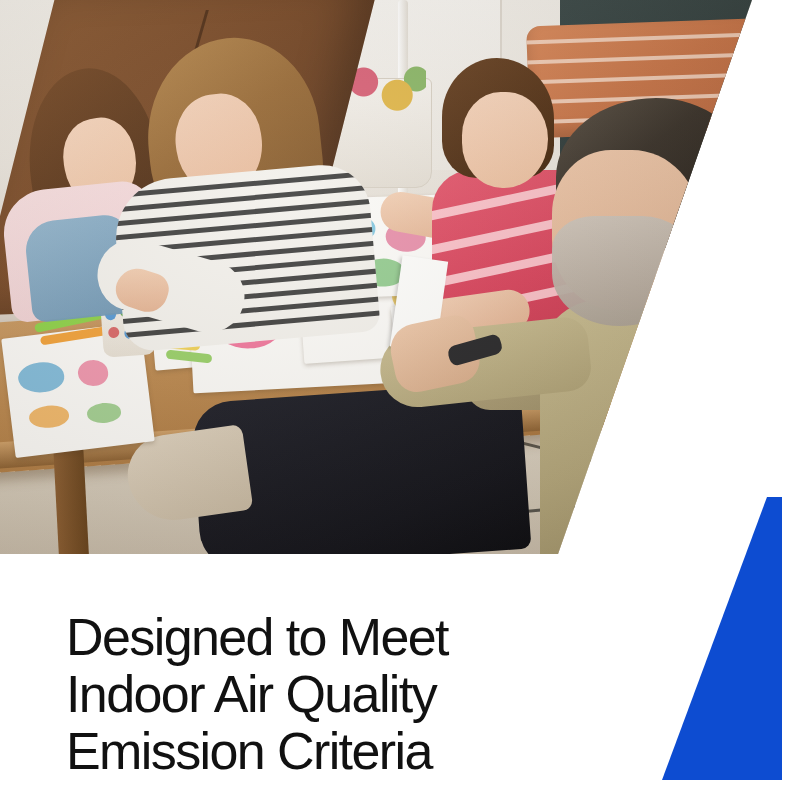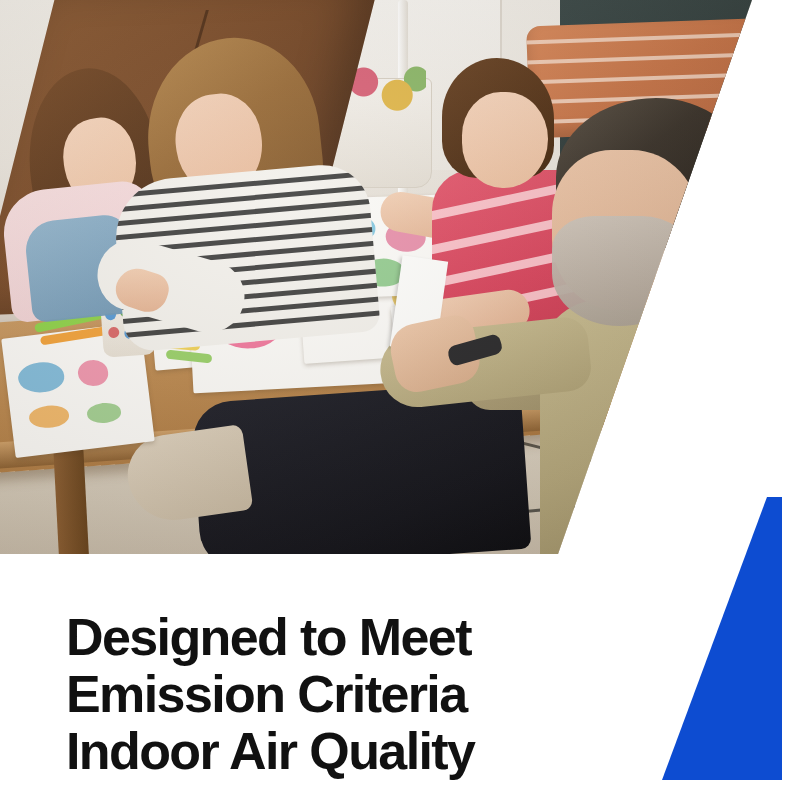--- a/index.html
+++ b/index.html
@@ -332,21 +332,21 @@
   }
 
   
   #headline {
     position: absolute;
     left: 66px;
     top: 574px;
     width: 520px;
     color: #111111;
     font-family: "Liberation Sans", sans-serif;
-    font-weight: 700;
+    font-weight: 400;
     font-size: 52px;
     line-height: 57px;
     letter-spacing: -1.6px;
     white-space: nowrap;
   }
   #headline .hl-line { display: block; }
 
   
   #blue-accent {
     position: absolute;
@@ -495,22 +495,22 @@
     <div class="ph dad-arm"></div>
     <div class="ph folded-paper"></div>
     <div class="ph dad-hand"></div>
     <div class="ph dad-watch"></div>
 
     <div class="ph photo-shade"></div>
   </div>
 
   <h1 id="headline" style="color: rgb(17, 17, 17);">
     <span class="hl-line">Designed to Meet</span>
+    <span class="hl-line">Indoor Air Quality</span>
     <span class="hl-line">Emission Criteria</span>
-    <span class="hl-line">Indoor Air Quality</span>
   </h1>
 
   <div id="blue-accent">
     <svg width="145" height="292" viewBox="0 0 145 292" xmlns="http://www.w3.org/2000/svg">
       <polygon id="wedge-poly" points="112,7 127,7 127,290 7,290" fill="#0d4cd1"></polygon>
     </svg>
   </div>
 
 </div>
 

